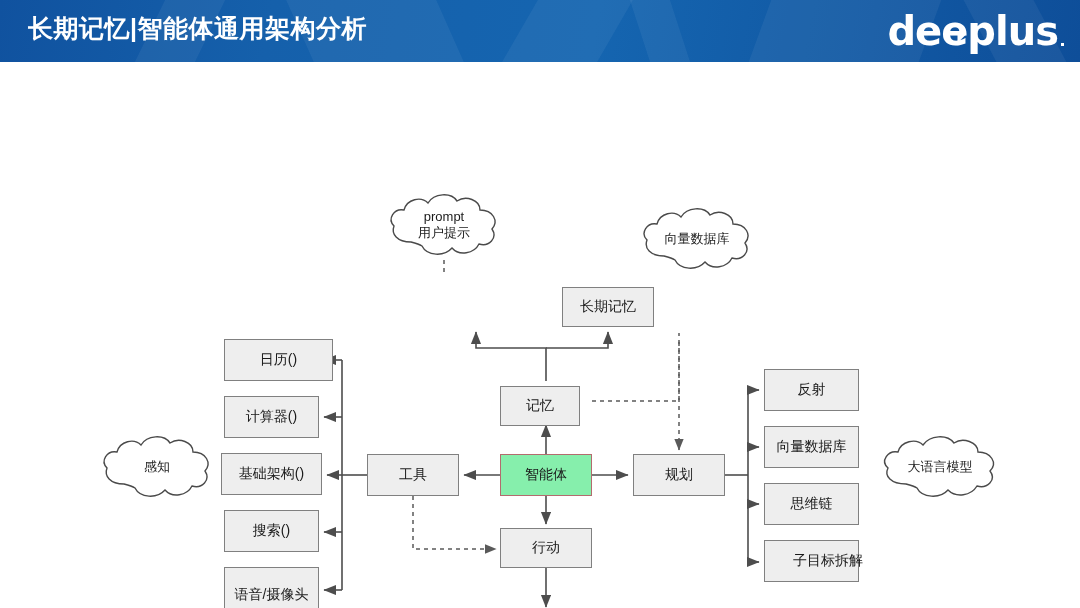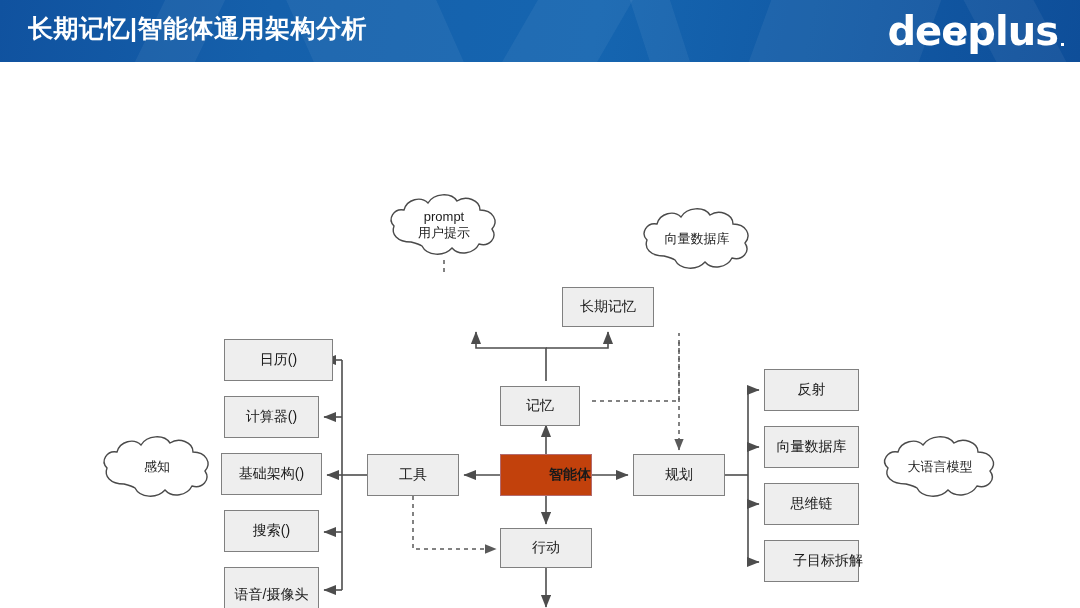--- a/index.html
+++ b/index.html
@@ -43,21 +43,21 @@
     font-family:"Liberation Serif","DejaVu Serif",serif;
     font-size:17px;color:#3d3d3d;
   }
   
   .node{
     position:absolute;box-sizing:border-box;
     background:#eeeeee;border:1.4px solid #808080;
     display:flex;align-items:center;justify-content:center;
     font-size:14px;color:#1a1a1a;white-space:nowrap;
   }
-  .node.agent{background:#c2410c;border-color:#b36b6e;font-weight:bold;justify-content:flex-end;}
+  .node.agent{background:#86efac;border-color:#b36b6e;font-weight:normal;}
   .cloud{
     position:absolute;display:flex;align-items:center;justify-content:center;
     font-size:13px;color:#1a1a1a;text-align:center;line-height:1.25;
     z-index:3;
   }
   .cloud svg{position:absolute;left:0;top:0;}
   .cloud .ctext{position:relative;z-index:2;}
   
   .edges{position:absolute;left:0;top:0;width:1080px;height:546px;}
 </style>

